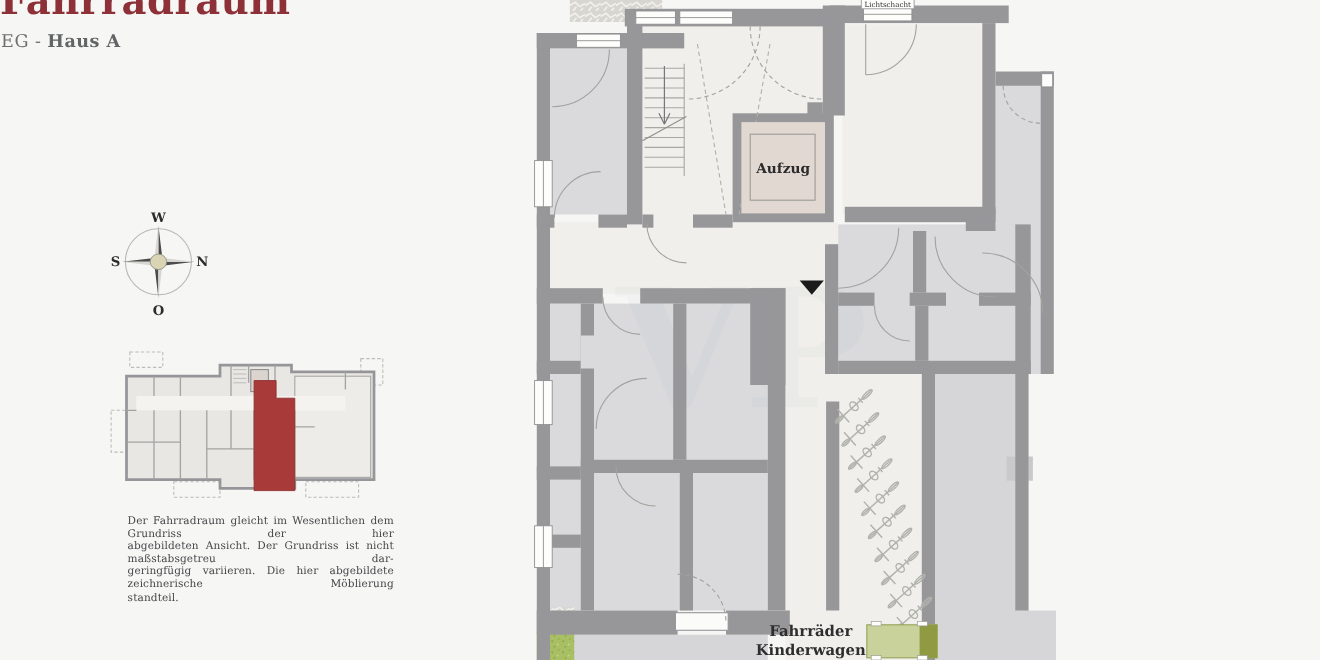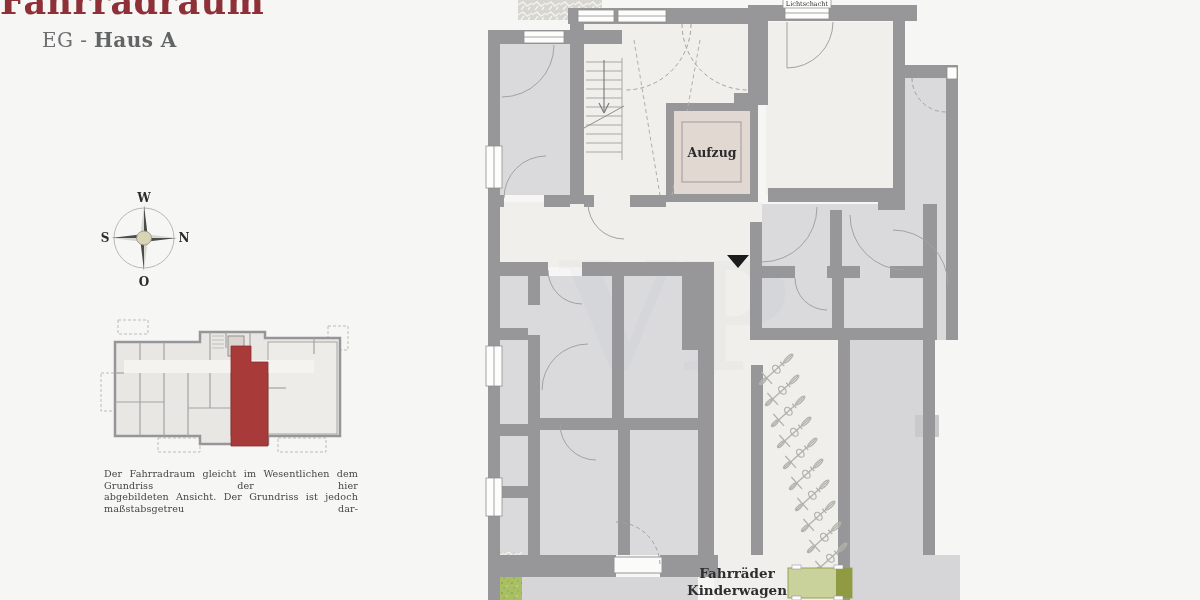--- a/index.html
+++ b/index.html
@@ -8,28 +8,28 @@
     background:#f6f6f4;
     font-family:"DejaVu Serif","Liberation Serif",serif;
   }
   .page-title{
     font-size:35px;font-weight:bold;letter-spacing:.5px;
     color:#8e3038;margin:0;line-height:1;
     position:absolute;top:-16px;left:0;white-space:nowrap;
   }
   .page-subtitle{
     position:absolute;top:28px;left:1px;
-    font-size:20px;color:#6e6f71;letter-spacing:.4px;white-space:nowrap;padding-left:41px;
+    font-size:16px;color:#6e6f71;letter-spacing:.4px;white-space:nowrap;
   }
   .page-subtitle b{font-weight:bold;color:#636466;}
   .disclaimer{
     position:absolute;left:104px;top:468px;width:254px;
     font-size:9.6px;line-height:11.6px;color:#46464a;letter-spacing:.1px;
   }
-  .disclaimer .ln{text-align:justify;text-align-last:justify;}
+  .disclaimer .ln{text-align:justify;text-align-last:justify;margin-left:12px;}
   .disclaimer .ln.last{text-align-last:left;}
   svg{display:block;}
   text{font-family:"DejaVu Serif","Liberation Serif",serif;}
 </style>
 </head>
 <body>
 
 <h1 class="page-title">Fahrradraum</h1>
 <div class="page-subtitle">
   <span>EG - </span><b>Haus A</b>
@@ -100,21 +100,23 @@
         <line x1="112" y1="26" x2="124" y2="26"></line>
         <line x1="112" y1="30" x2="124" y2="30"></line>
       </g>
   </g>
 
   <path d="M131,28 h20 v16 h17 v84 h-37 Z" fill="#a93a3a" stroke="#8d2d2d" stroke-width=".8"></path>
 </svg>
 
 <div class="disclaimer">
   <div class="ln">Der Fahrradraum gleicht im Wesentlichen dem Grundriss der hier</div>
-  <div class="ln">abgebildeten Ansicht. Der Grundriss ist jedoch maßstabsgetreu dar-</div>
+  <div class="ln">abgebildeten Ansicht. Der Grundriss ist nicht maßstabsgetreu dar-</div>
+  <div class="ln">geringfügig variieren. Die hier abgebildete zeichnerische Möblierung</div>
+  <div class="ln last">standteil.</div>
 </div>
 
 <svg width="500" height="600" viewBox="480 0 500 600" style="position:absolute;left:480px;top:0;">
   <defs>
     <pattern id="stone" width="14" height="10" patternUnits="userSpaceOnUse">
       <rect width="14" height="10" fill="#d8d6d1"></rect>
       <path d="M0,5 L5,2 L9,6 L14,3 M3,10 L6,6 M10,10 L12,7" stroke="#f4f3f0" stroke-width="1.4" fill="none"></path>
     </pattern>
     <pattern id="grass" width="10" height="10" patternUnits="userSpaceOnUse">
       <rect width="10" height="10" fill="#a9bf63"></rect>

